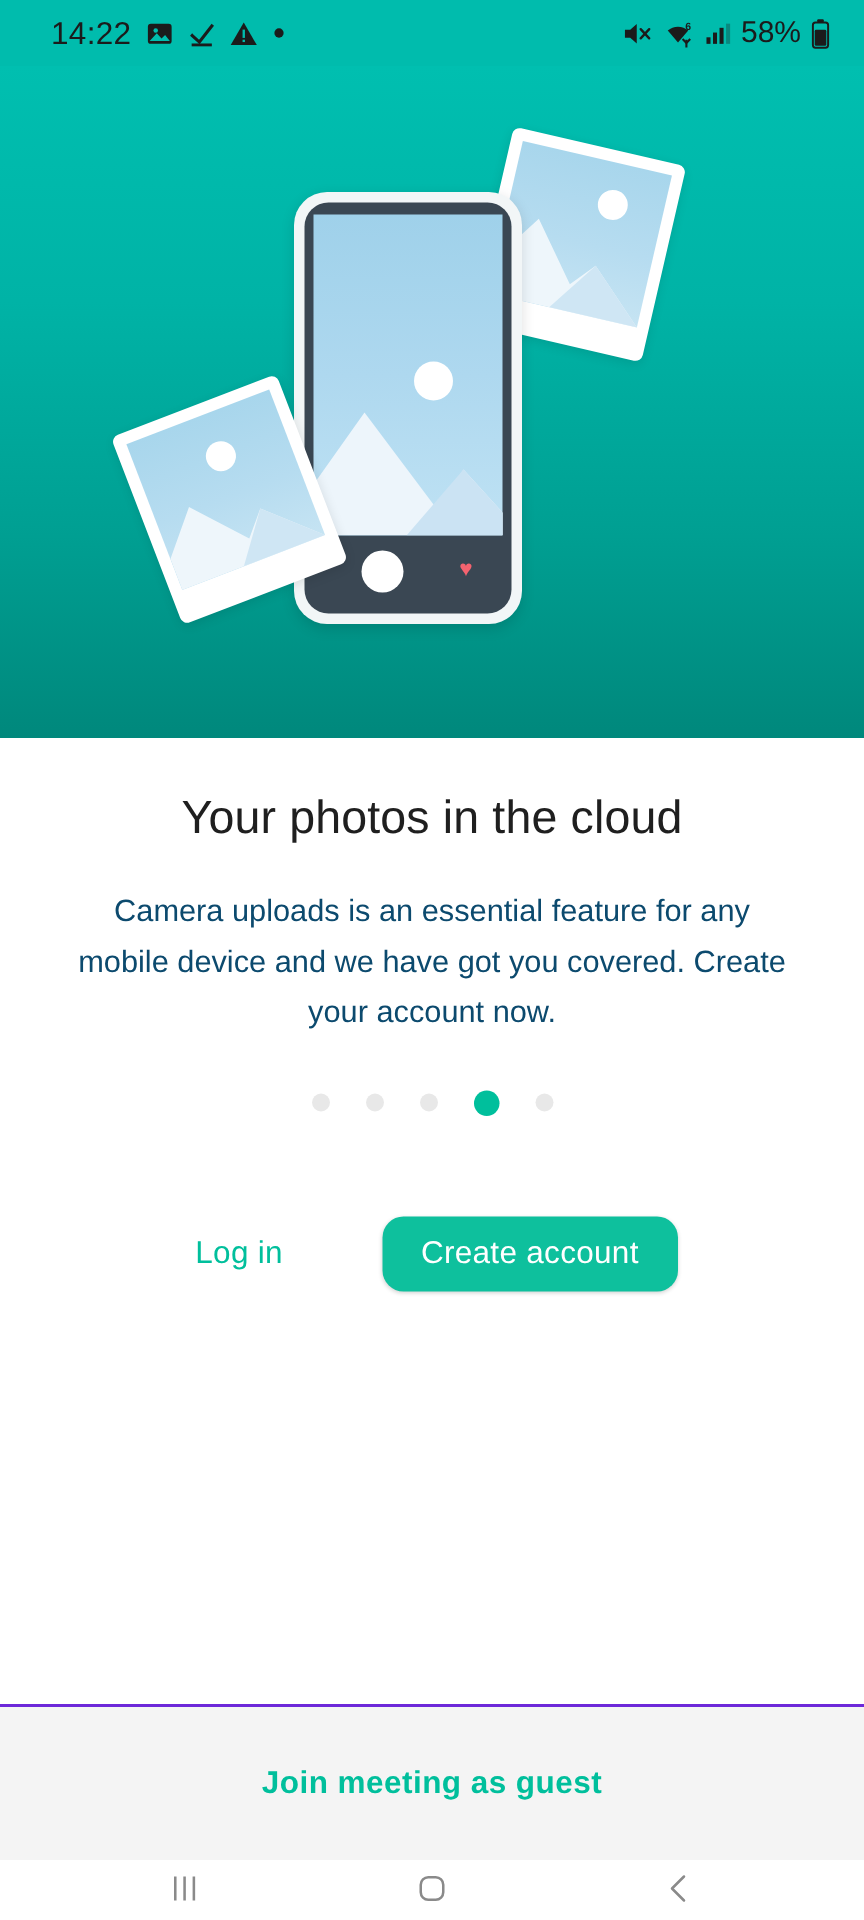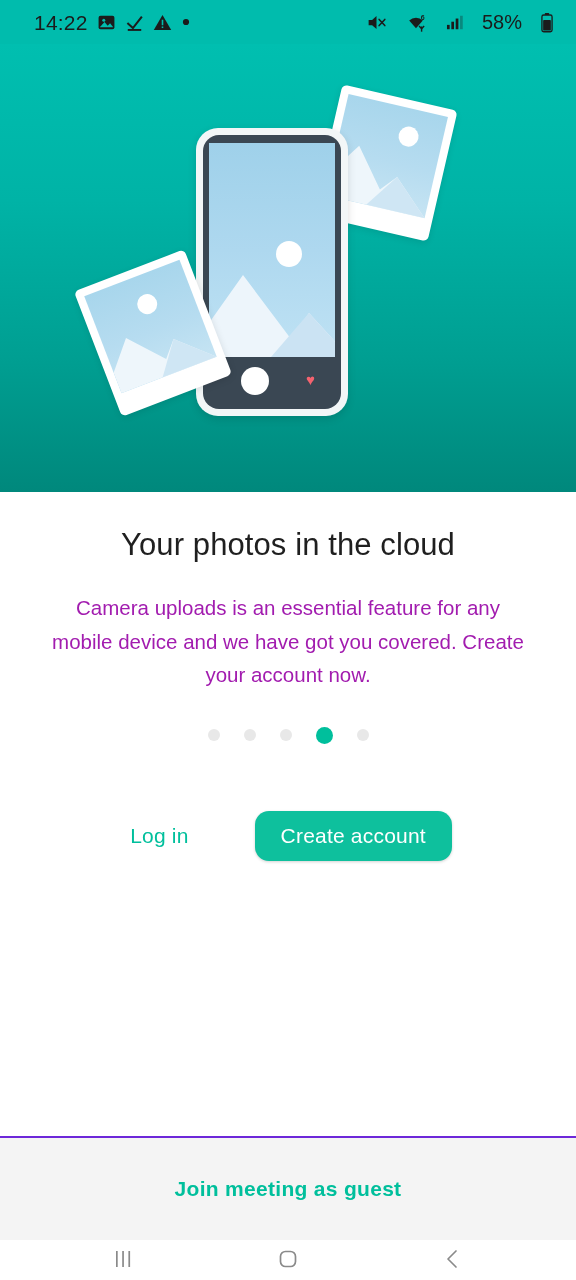--- a/index.html
+++ b/index.html
@@ -43,21 +43,21 @@
   .status-time {
     font-size: 21px;
     color: #1b1b1b;
     letter-spacing: 0.2px;
     line-height: 1;
     font-family: "Liberation Sans", sans-serif;
   }
   .status-right {
     display: flex;
     align-items: center;
-    gap: 18px;
+    gap: 6px;
   }
   .battery-text {
     font-size: 20px;
     color: #1b1b1b;
     line-height: 1;
   }
   .sicon { display: block; }
 
   
   .hero {
@@ -190,21 +190,21 @@
     color: #1f1f1f;
     font-weight: 400;
     margin: 4px;
     text-align: center;
     line-height: 1.25;
     letter-spacing: 0.1px;
   }
   .subtitle {
     margin: 22px 0 0 0;
     font-size: 20.5px;
-    color: #a21caf;
+    color: #0c4a6e;
     text-align: center;
     line-height: 1.65;
     max-width: 478px;
     font-weight: 400;
   }
 
   
   .dots {
     display: flex;
     align-items: center;

